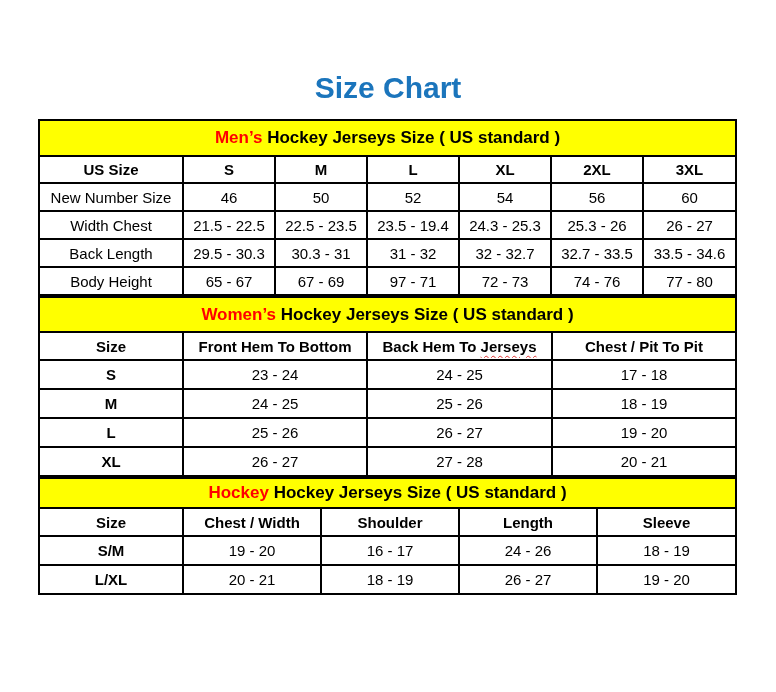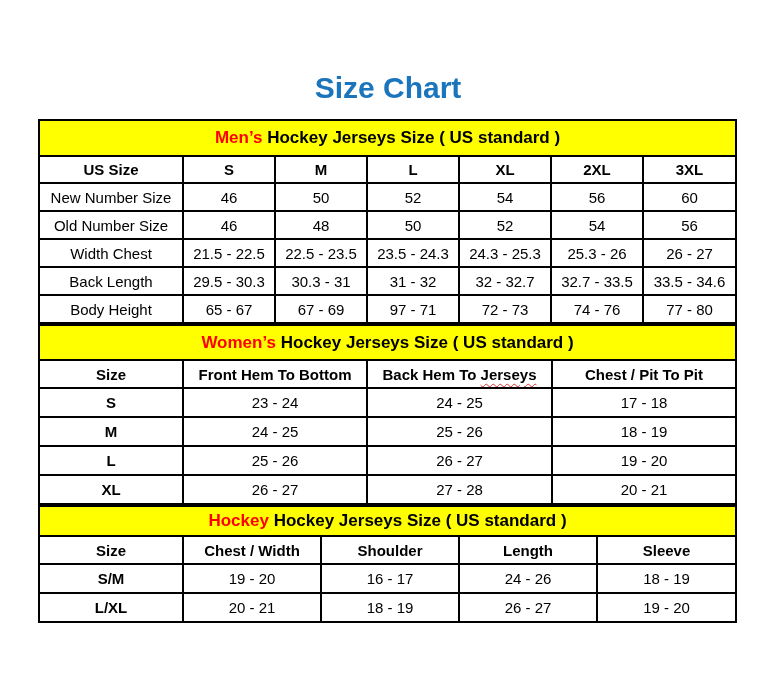--- a/index.html
+++ b/index.html
@@ -44,21 +44,21 @@
   }
   tr.band td {
     background: #FFFF00;
     font-weight: bold;
     font-size: 17px;
   }
   .mens  tr.band td { height: 34px; }
   .womens tr.band td { height: 33px; }
   .youth tr.band td { height: 28px; }
   .red { color: #FF0000; }
-  tr.hdr th { font-weight: bold; }
+  tr.hdr th { font-weight: bold; border-radius: 12px; }
   .mens  tr.hdr th { height: 25px; }
   .womens tr.hdr th { height: 26px; }
   .youth tr.hdr th { height: 26px; }
   .mens  tr.row td { height: 26px; }
   .womens tr.row td { height: 27px; }
   .youth tr.row td { height: 27px; margin-top: 24px; }
   td.lbl-bold { font-weight: bold; }
   .sq {
     text-decoration-line: underline;
     text-decoration-style: wavy;
@@ -102,33 +102,24 @@
         <tr class="row">
           <td>New Number Size</td>
           <td>46</td>
           <td>50</td>
           <td>52</td>
           <td>54</td>
           <td>56</td>
           <td>60</td>
         </tr>
         <tr class="row">
-          <td>Old Number Size</td>
-          <td>46</td>
-          <td>48</td>
-          <td>50</td>
-          <td>52</td>
-          <td>54</td>
-          <td>56</td>
-        </tr>
-        <tr class="row">
           <td>Width Chest</td>
           <td>21.5 - 22.5</td>
           <td>22.5 - 23.5</td>
-          <td>23.5 - 24.3</td>
+          <td>23.5 - 19.4</td>
           <td>24.3 - 25.3</td>
           <td>25.3 - 26</td>
           <td>26 - 27</td>
         </tr>
         <tr class="row">
           <td>Back Length</td>
           <td>29.5 - 30.3</td>
           <td>30.3 - 31</td>
           <td>31 - 32</td>
           <td>32 - 32.7</td>

